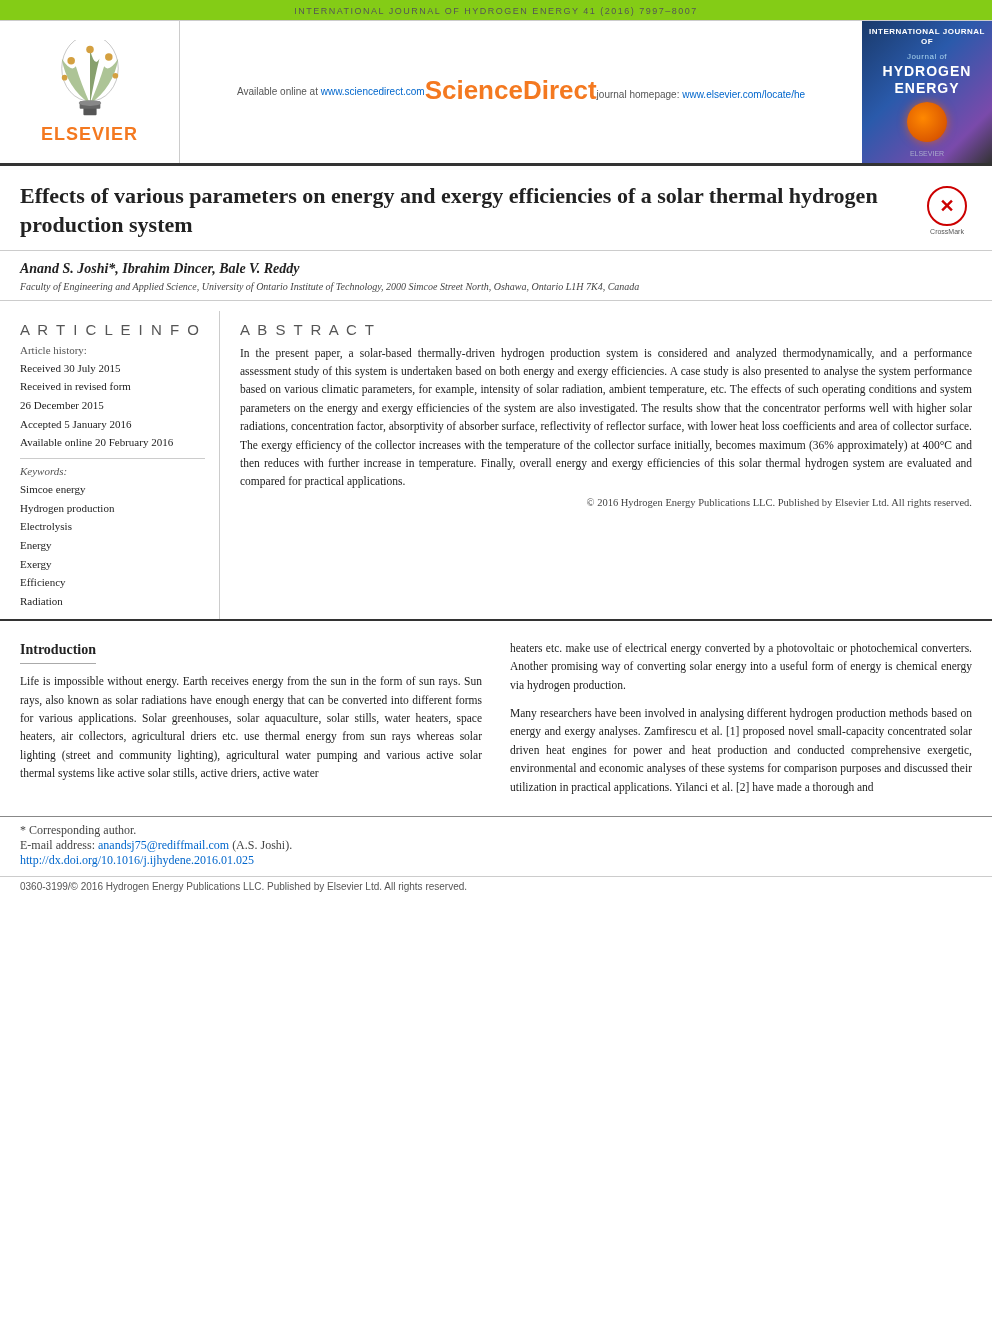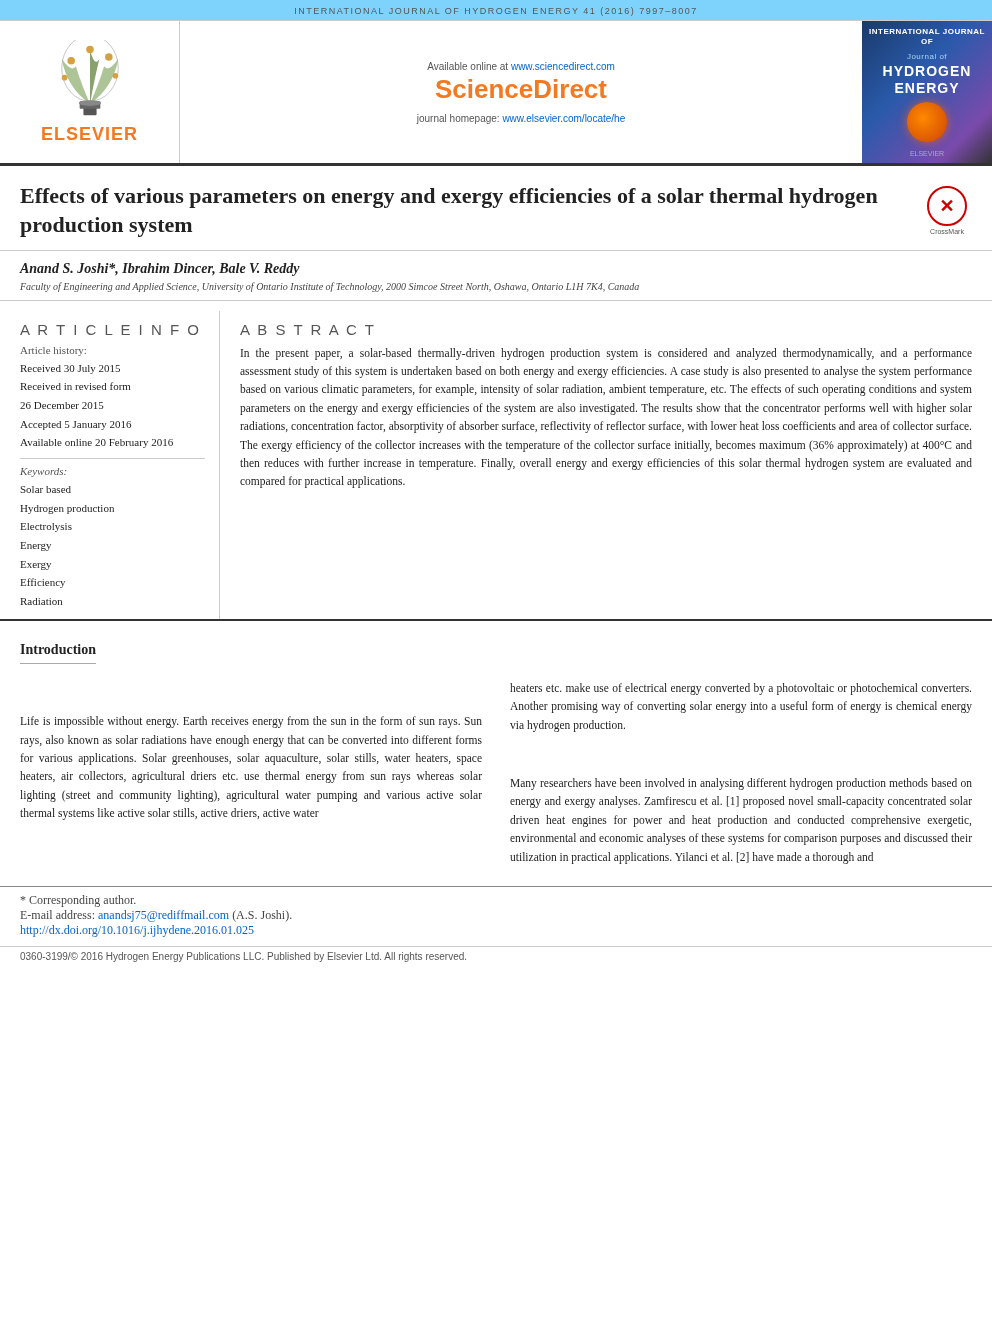--- a/index.html
+++ b/index.html
@@ -7,21 +7,21 @@
       font-family: 'Times New Roman', Times, serif;
       background: #fff;
       width: 992px;
       min-height: 1323px;
       font-size: 13px;
       color: #222;
     }
 
     
     .journal-header-bar {
-      background: #7dd3fc;
+      background: #84cc16;
       text-align: center;
       padding: 6px 0 4px;
       border-bottom: 1px solid #ccc;
       font-size: 9px;
       font-family: Arial, sans-serif;
       letter-spacing: 1.5px;
       color: #555;
       text-transform: uppercase;
     }
 
@@ -54,21 +54,21 @@
       font-size: 18px;
       font-weight: bold;
       color: #f47920;
       letter-spacing: 1px;
       margin-top: 4px;
     }
 
     .sciencedirect-area {
       flex: 1;
       display: flex;
-      flex-direction: column;
+      flex-direction: row;
       align-items: center;
       justify-content: center;
       padding: 8px;
     }
 
     .available-online {
       font-family: Arial, sans-serif;
       font-size: 10px;
       color: #555;
       margin-bottom: 2px;
@@ -301,21 +301,20 @@
       padding-bottom: 2px;
       border-bottom: 1px solid #aaa;
       display: inline-block;
     }
 
     .body-paragraph {
       margin-bottom: 10px;
       font-size: 11.5px;
       line-height: 1.6;
       text-align: justify;
-      margin-top: 40px;
     }
 
     
     .footnote-section {
       border-top: 1px solid #888;
       padding: 6px 20px 8px 20px;
       font-size: 12px;
       color: #444;
     }
 
@@ -411,32 +410,33 @@
   <div class="left-col">
     <div class="section-header">A R T I C L E   I N F O</div>
     <div class="article-history-label">Article history:</div>
     <div class="article-history-item">Received 30 July 2015</div>
     <div class="article-history-item">Received in revised form</div>
     <div class="article-history-item">26 December 2015</div>
     <div class="article-history-item">Accepted 5 January 2016</div>
     <div class="article-history-item">Available online 20 February 2016</div>
     <hr class="divider">
     <div class="keywords-label">Keywords:</div>
-    <div class="keyword-item">Solar based</div>
+    <div class="keyword-item">Simcoe energy</div>
     <div class="keyword-item">Hydrogen production</div>
     <div class="keyword-item">Electrolysis</div>
     <div class="keyword-item">Energy</div>
     <div class="keyword-item">Exergy</div>
     <div class="keyword-item">Efficiency</div>
     <div class="keyword-item">Radiation</div>
   </div>
 
   <div class="right-col">
     <div class="section-header">A B S T R A C T</div>
     <p class="abstract-text">In the present paper, a solar-based thermally-driven hydrogen production system is considered and analyzed thermodynamically, and a performance assessment study of this system is undertaken based on both energy and exergy efficiencies. A case study is also presented to analyse the system performance based on various climatic parameters, for example, intensity of solar radiation, ambient temperature, etc. The effects of such operating conditions and system parameters on the energy and exergy efficiencies of the system are also investigated. The results show that the concentrator performs well with higher solar radiations, concentration factor, absorptivity of absorber surface, reflectivity of reflector surface, with lower heat loss coefficients and area of collector surface. The exergy efficiency of the collector increases with the temperature of the collector surface initially, becomes maximum (36% approximately) at 400°C and then reduces with further increase in temperature. Finally, overall energy and exergy efficiencies of this solar thermal hydrogen system are evaluated and compared for practical applications.</p>
+    <p class="copyright-line">© 2016 Hydrogen Energy Publications LLC. Published by Elsevier Ltd. All rights reserved.</p>
   </div>
 
 </div>
 
 <div class="body-section">
 
   <div class="body-left">
     <div class="intro-heading">Introduction</div>
     <p class="body-paragraph">Life is impossible without energy. Earth receives energy from the sun in the form of sun rays. Sun rays, also known as solar radiations have enough energy that can be converted into different forms for various applications. Solar greenhouses, solar aquaculture, solar stills, water heaters, space heaters, air collectors, agricultural driers etc. use thermal energy from sun rays whereas solar lighting (street and community lighting), agricultural water pumping and various active solar thermal systems like active solar stills, active driers, active water</p>
   </div>

